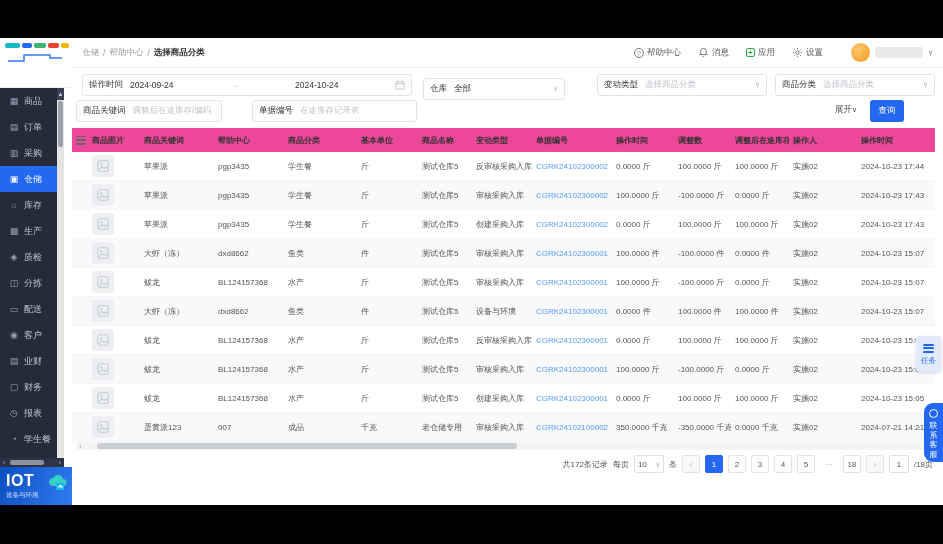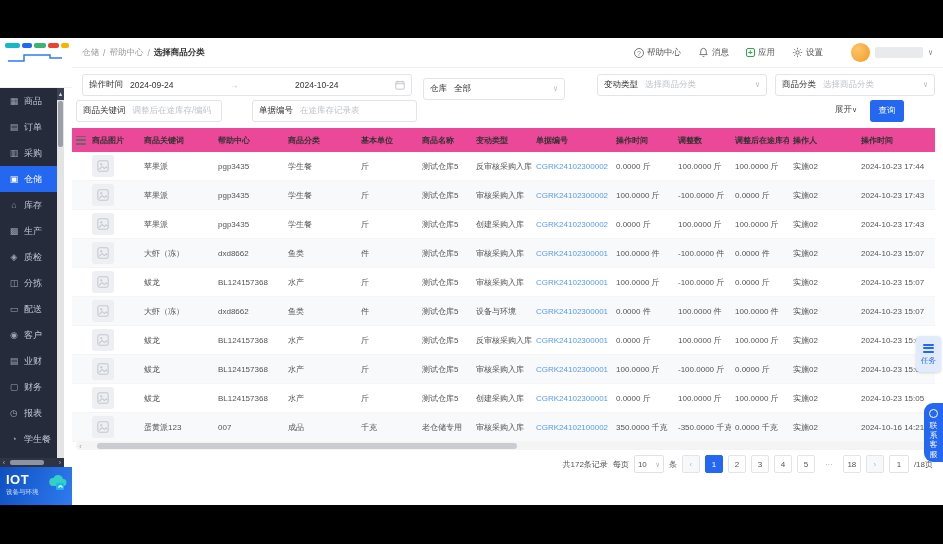--- a/index.html
+++ b/index.html
@@ -20,21 +20,21 @@
   .side-item .chev{margin-left:auto;font-size:7px;color:#7d8496;transform:scaleY(1.3)}
   .side-item.active{background:#2468f2;color:#fff}
   .side-item.active .glyph,.side-item.active .chev{color:#fff}
   .side-vscroll{position:absolute;top:50px;left:57px;width:7px;height:370px;background:#e4e4e4}
   .side-vscroll .arrow{height:12px;background:#3a4152;color:#cfd3dc;font-size:6px;text-align:center;line-height:12px}
   .side-vscroll .thumb{margin:1px 1px;height:46px;width:5px;background:#9aa0a8;border-radius:2px}
   .side-hscroll{position:absolute;top:420px;left:0;width:64px;height:9px;background:#2e3445;display:flex;align-items:center;font-size:7px;color:#aeb4c2}
   .side-hscroll .thumb{flex:0 0 34px;height:5px;background:#8d93a0;border-radius:2px;margin:0 2px}
   .side-hscroll .a{width:8px;text-align:center}
   .iot{position:absolute;top:429px;left:0;width:72px;height:38px;background:linear-gradient(110deg,#0d4fc0,#2f7bf0);color:#fff;overflow:hidden}
-  .iot .t{font-size:13px;font-weight:bold;margin:5px 0 0 6px;letter-spacing:.5px}
+  .iot .t{font-size:16px;font-weight:bold;margin:5px 0 0 6px;letter-spacing:.5px}
   .iot .s{font-size:6.5px;color:#cfe0ff;margin:1px 0 0 6px}
   .iot svg{position:absolute;right:3px;top:7px}
 
   
   .topbar{position:absolute;top:0;left:72px;right:0;height:30px;border-bottom:1px solid #f0f0f0;display:flex;align-items:center;box-sizing:border-box;background:#fff}
   .crumb{margin-left:10px;font-size:8.5px;color:#999;display:flex;gap:4px;align-items:center}
   .crumb .cur{color:#333;font-weight:bold}
   .top-actions{margin-left:auto;display:flex;align-items:flex-end;margin-right:10px}
   .t-act{display:flex;align-items:center;gap:3px;font-size:8.5px;color:#555;margin-left:17px;cursor:pointer}
   .qicon{width:10px;height:10px;border:1px solid #777;border-radius:50%;font-size:7px;line-height:10px;text-align:center;color:#777;box-sizing:border-box}
@@ -533,21 +533,21 @@
         <div class="tc c3">007</div>
         <div class="tc c4">成品</div>
         <div class="tc c5">千克</div>
         <div class="tc c6">老仓储专用</div>
         <div class="tc c7">审核采购入库</div>
         <div class="tc c8 link">CGRK24102100002</div>
         <div class="tc c9">350.0000 千克</div>
         <div class="tc c10">-350.0000 千克</div>
         <div class="tc c11">0.0000 千克</div>
         <div class="tc c12">实施02</div>
-        <div class="tc c13">2024-10-16 14:21</div>
+        <div class="tc c13">2024-07-21 14:21</div>
       </div>
     </div>
   <div class="hscroll">
     <div class="a">‹</div>
     <div class="thumb"></div>
   </div>
 
   <div class="pager" id="pager">
       <span>共172条记录</span>
       <span>每页</span>

